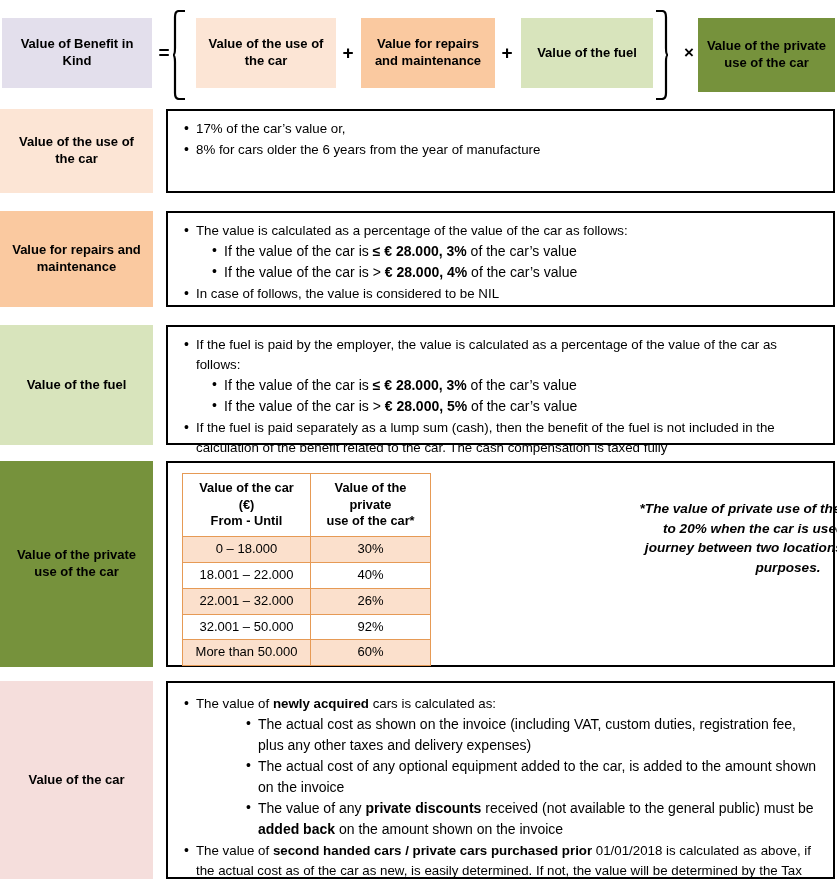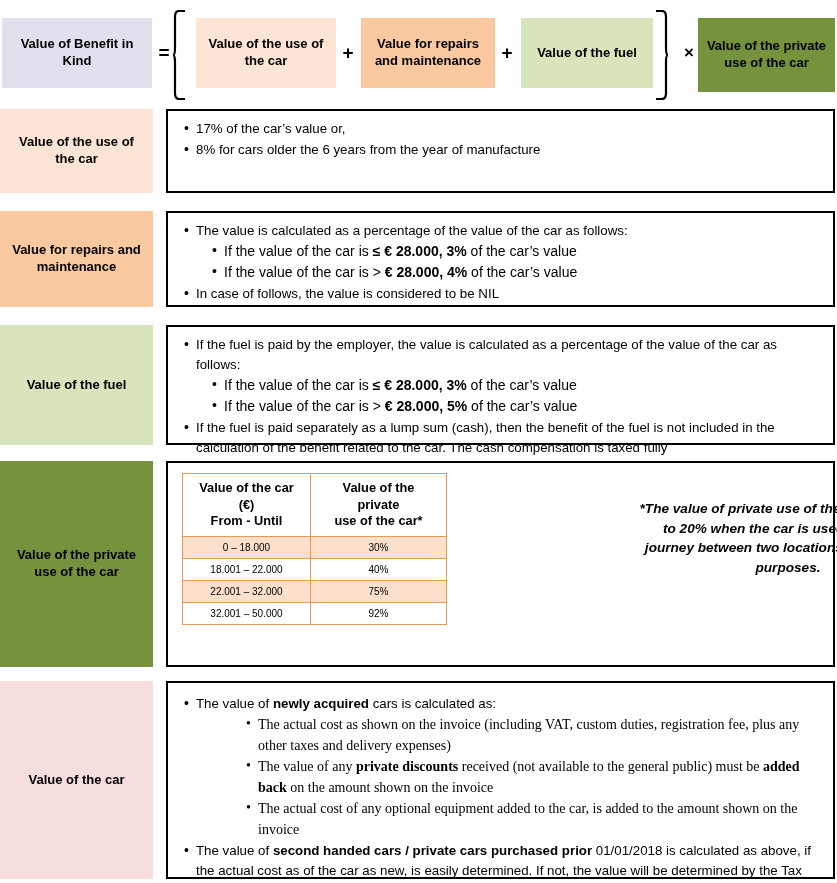--- a/index.html
+++ b/index.html
@@ -108,21 +108,20 @@
     line-height: 1.5;
   }
   ul.bl ul.bl2 > li::before {
     content: "\2022";
     position: absolute;
     left: 2px; top: -1px;
     font-size: 14px;
   }
   ul.bl ul.deep {
     padding-left: 48px;
-    font-family: Liberation Serif, serif;
   }
   b { font-weight: bold; }
 
   
   .rates-wrap {
     position: absolute;
     left: 14px; top: 10px;
   }
   table.rates {
     border-collapse: collapse;
@@ -134,24 +133,24 @@
     padding: 4px 8px;
     font-weight: bold;
     line-height: 1.3;
   }
   table.rates th {
     background: #ffffff;
     padding: 6px 10px;
     font-size: 12.8px;
   }
   table.rates td.c1 { width: 128px; }
-  table.rates td.c2 { width: 136px; }
+  table.rates td.c2 { width: 120px; }
   table.rates tr.alt td { background: #FBE0CC; }
   table.rates tr.plain td { background: #ffffff; margin-left: 40px; }
-  table.rates td { font-weight: normal; font-size: 10px; }
+  table.rates td { font-weight: normal; font-size: 13px; }
 
   .note {
     position: absolute;
     left: 470px; top: 36px;
     width: 300px;
     text-align: center;
     font-style: italic;
     font-weight: bold;
     font-size: 13.6px;
     line-height: 1.45;
@@ -271,43 +270,47 @@
           <tr class="alt">
               <td class="c1">0 – 18.000</td>
               <td class="c2">30%</td>
             </tr>
           <tr class="plain">
               <td class="c1">18.001 – 22.000</td>
               <td class="c2">40%</td>
             </tr>
           <tr class="alt">
               <td class="c1">22.001 – 32.000</td>
-              <td class="c2">75%</td>
+              <td class="c2">26%</td>
             </tr>
           <tr class="plain">
               <td class="c1">32.001 – 50.000</td>
               <td class="c2">92%</td>
+            </tr>
+          <tr class="alt">
+              <td class="c1">More than 50.000</td>
+              <td class="c2">60%</td>
             </tr>
         </tbody>
       </table>
     </div>
     <div class="note">*The value of private use of the car is reduced to 20% when the car is used mainly for journey between two locations, for business purposes.</div>
   </div>
 </div>
 
 <div class="row" style="top:681px; height:198px;">
   <div class="lbl label-box" style="background:#F5DEDC;">
     <span>Value of the car</span>
   </div>
   <div class="content" style="padding-top:11px;">
     <ul class="bl">
       <li>
         <span>The value of <b>newly acquired</b> cars is calculated as:</span>
         <ul class="bl2 deep">
           <li><span>The actual cost as shown on the invoice (including VAT, custom duties, registration fee, plus any other taxes and delivery expenses)</span></li>
+          <li><span>The actual cost of any optional equipment added to the car, is added to the amount shown on the invoice</span></li>
           <li><span>The value of any <b>private discounts</b> received (not available to the general public) must be <b>added back</b> on the amount shown on the invoice</span></li>
-          <li><span>The actual cost of any optional equipment added to the car, is added to the amount shown on the invoice</span></li>
         </ul>
       </li>
       <li><span>The value of <b>second handed cars / private cars purchased prior</b> 01/01/2018 is calculated as above, if the actual cost as of the car as new, is easily determined. If not, the value will be determined by the Tax Department</span></li>
     </ul>
   </div>
 </div>
 
 </body></html>

